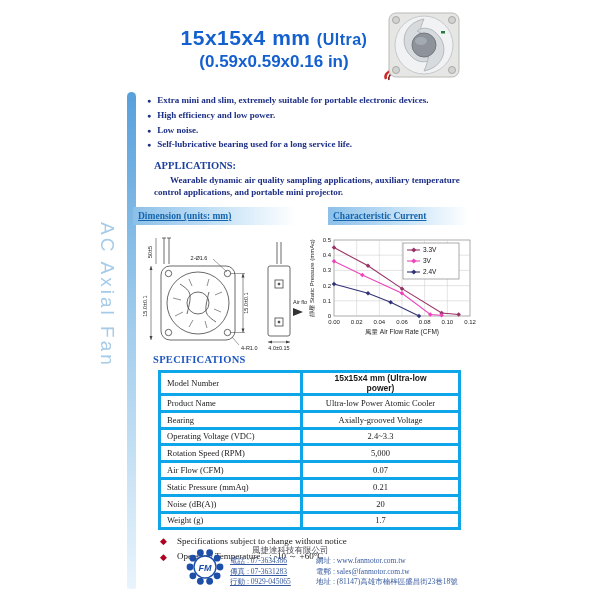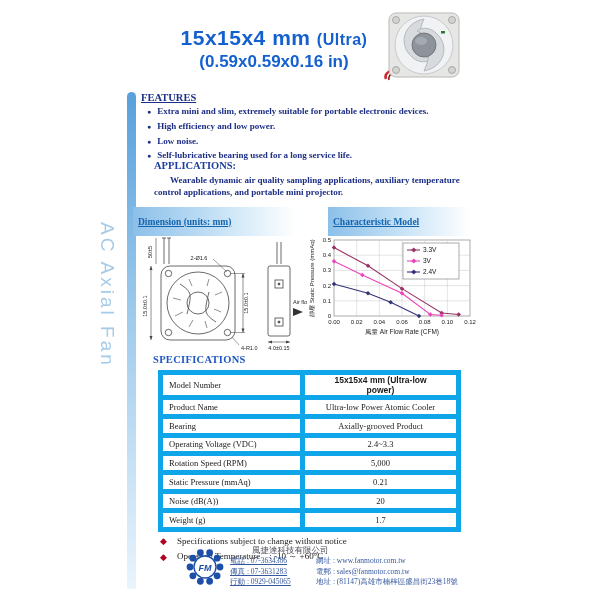--- a/index.html
+++ b/index.html
@@ -24,35 +24,35 @@
   
   #features{left:141px;top:92px;width:335px;color:#1c2e85;}
   .sec-head{font-size:10.5px;font-weight:bold;text-decoration:underline;color:#1c2e85;}
   .feat-item{display:flex;align-items:flex-start;margin-top:3.2px;font-size:9px;font-weight:bold;line-height:10.5px;}
   .feat-item .bullet{font-size:7px;margin:1px 6px 0 6px;}
   #applications{left:154px;top:160px;width:330px;color:#1c2e85;}
   #applications .sec-head{text-decoration:none;color:#1c3f9e;font-size:10.5px;}
   #app-body{margin:3px 0 0 0;font-size:9px;font-weight:bold;line-height:12px;text-indent:16px;}
 
   
-  .hdr-bar{height:29px;display:flex;align-items:center;
+  .hdr-bar{height:18px;display:flex;align-items:center;
            background:linear-gradient(90deg,#8cc0e9 0%,#cfe7f8 60%,#ffffff 100%);}
   .hdr-bar span{font-size:9.5px;font-weight:bold;text-decoration:underline;color:#1565ae;padding-left:5px;white-space:nowrap;}
   #dim-bar{left:133px;top:207px;width:163px;}
   #curve-bar{left:328px;top:207px;width:141px;}
 
   
   #dim-drawing{left:137px;top:228px;}
   #chart-wrap{left:306px;top:230px;}
   svg text{font-family:"Liberation Sans",sans-serif;}
 
   
   #spec-head{left:153px;top:354px;font-size:10.5px;font-weight:bold;color:#1e56c0;letter-spacing:0.3px;}
   #spec-table{left:158px;top:370px;width:303px;border-collapse:collapse;}
-  #spec-table td{border:5px solid #0ea5e9;font-size:8.5px;color:#1a1a1a;height:13.8px;padding:0 0 0 6px;}
+  #spec-table td{border:3px solid #0ea5e9;font-size:8.5px;color:#1a1a1a;height:13.8px;padding:0 0 0 6px;}
   #spec-table td.val{text-align:center;padding:0 18px;}
   #spec-table td.val.strong{font-weight:bold;font-family:"Liberation Sans",sans-serif;font-size:8.5px;}
   #spec-table col.c1{width:142px;}
 
   
   #notes{left:160px;top:536px;width:300px;}
   .note-line{display:flex;align-items:center;font-size:9px;color:#222;margin-bottom:4px;}
   .note-line .dia{color:#b00020;font-size:9px;margin-right:10px;}
 
   
@@ -85,21 +85,20 @@
     <path d="M 41 60 C 62 56 67 34 53 22 C 47 16 38 16 34 20 C 47 24 50 40 41 60 Z" fill="#d8dbde" stroke="#b4b9bf"></path>
     <circle cx="41" cy="34" r="12" fill="#8e939b" stroke="#74777d"></circle>
     <ellipse cx="38" cy="30" rx="6" ry="4" fill="#aab0b8" opacity="0.8"></ellipse>
     <rect x="58" y="20" width="4" height="2.5" fill="#2a7a3a"></rect>
   </svg>
 
   <div class="abs" id="left-bar"></div>
   <div class="abs" id="side-label">AC Axial Fan</div>
 
   <div class="abs" id="features">
-    <div class="sec-head">FEATURES</div>
     <div id="features-list">
         <div class="feat-item">
           <span class="bullet">●</span>
           <span>Extra mini and slim, extremely suitable for portable electronic devices.</span>
         </div>
         <div class="feat-item">
           <span class="bullet">●</span>
           <span>High efficiency and low power.</span>
         </div>
         <div class="feat-item">
@@ -115,21 +114,21 @@
 
   <div class="abs" id="applications">
     <div class="sec-head">APPLICATIONS:</div>
     <p id="app-body">Wearable dynamic air quality sampling applications, auxiliary temperature control applications, and portable mini projector.</p>
   </div>
 
   <div class="abs hdr-bar" id="dim-bar">
     <span>Dimension (units: mm)</span>
   </div>
   <div class="abs hdr-bar" id="curve-bar">
-    <span>Characteristic Model</span>
+    <span>Characteristic Current</span>
   </div>
 
   <svg class="abs" id="dim-drawing" width="170" height="124" viewBox="0 0 170 124">
     <g stroke="#444" stroke-width="0.8" fill="none">
 
       <line x1="27" y1="36" x2="27" y2="10"></line>
         <line x1="32" y1="36" x2="32" y2="10"></line>
       <line x1="25" y1="10" x2="29" y2="10"></line>
         <line x1="30" y1="10" x2="34" y2="10"></line>
 
@@ -247,29 +246,33 @@
         <tr>
           <td>Model Number</td>
           <td class="val strong">15x15x4 mm (Ultra-low power)</td>
         </tr>
         <tr>
           <td>Product Name</td>
           <td class="val">Ultra-low Power Atomic Cooler</td>
         </tr>
         <tr>
           <td>Bearing</td>
-          <td class="val">Axially-grooved Product</td>
+          <td class="val">Axially-grooved Voltage</td>
         </tr>
         <tr>
           <td>Operating Voltage (VDC)</td>
           <td class="val">2.4~3.3</td>
         </tr>
         <tr>
           <td>Rotation Speed (RPM)</td>
           <td class="val">5,000</td>
+        </tr>
+        <tr>
+          <td>Air Flow (CFM)</td>
+          <td class="val">0.07</td>
         </tr>
         <tr>
           <td>Static Pressure (mmAq)</td>
           <td class="val">0.21</td>
         </tr>
         <tr>
           <td>Noise (dB(A))</td>
           <td class="val">20</td>
         </tr>
         <tr>

